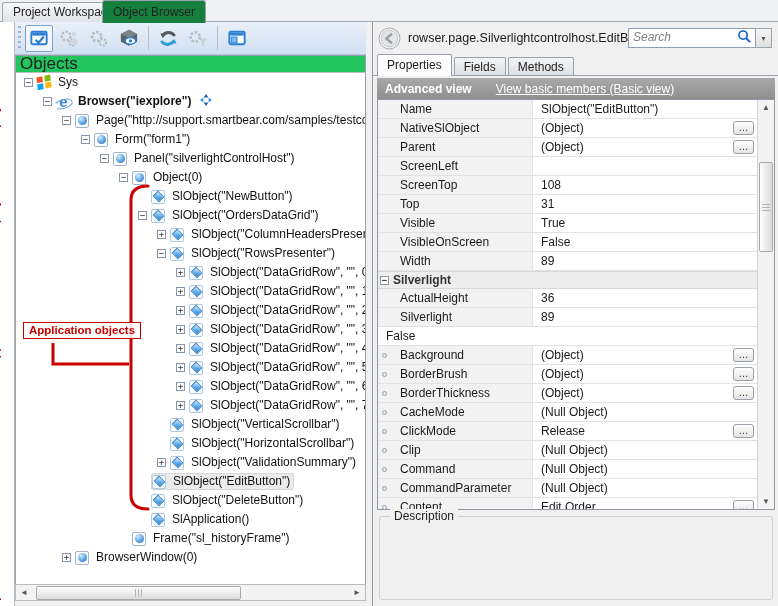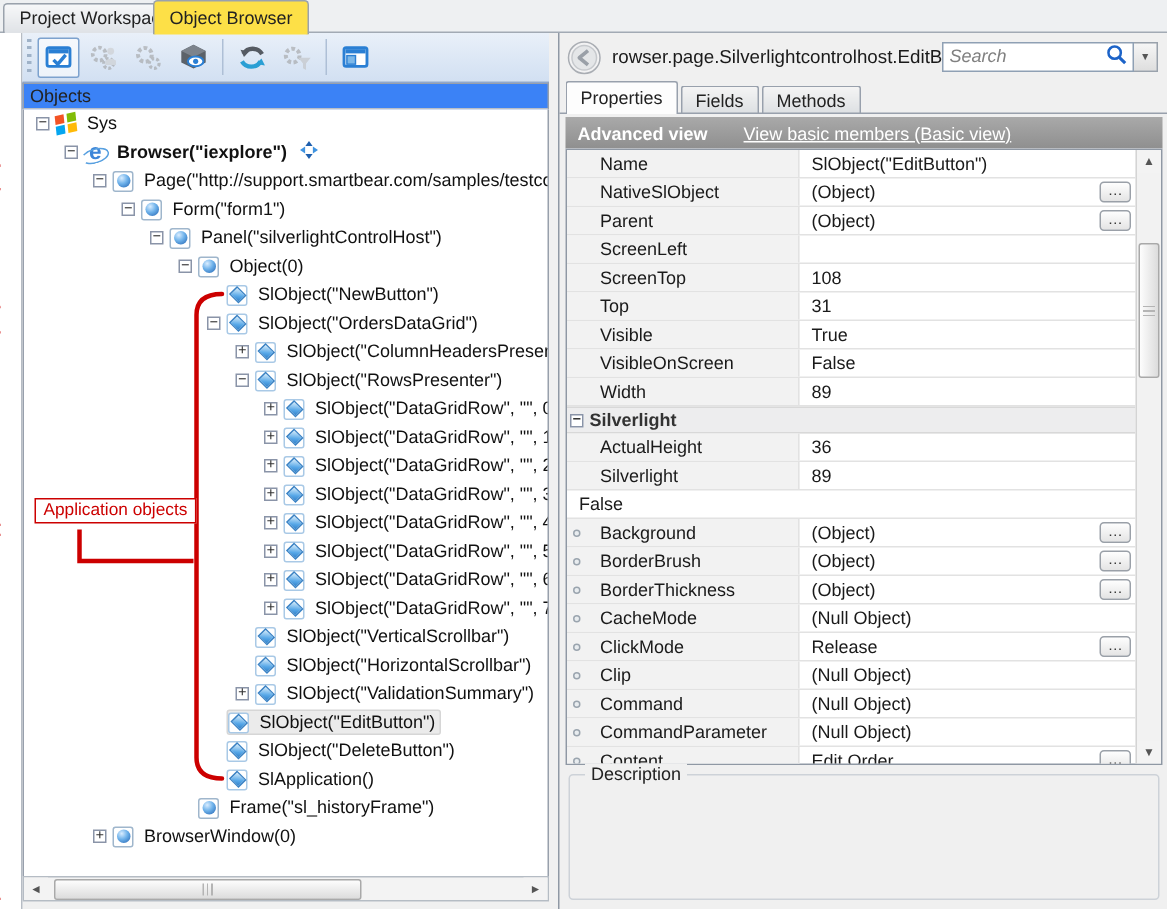--- a/index.html
+++ b/index.html
@@ -3,39 +3,39 @@
 <meta charset="utf-8">
 <style>
   * { margin:0; padding:0; box-sizing:border-box; }
   body { font-family:"Liberation Sans","DejaVu Sans",sans-serif; background:#f0f0f0; }
   #app { position:relative; width:778px; height:606px; background:#f0f0f0; overflow:hidden; font-size:12px; color:#1a1a1a; }
 
   
   .tabbar { position:absolute; left:0; top:0; width:778px; height:22px; background:#eef0f2; border-bottom:1px solid #a2aab4; }
   .wtab { position:absolute; top:2px; height:20px; padding:0 10px; border:1px solid #9aa2ac; border-bottom:none; border-radius:3px 3px 0 0;
           background:linear-gradient(#f7f8f9,#dfe2e6); font-size:12px; line-height:19px; color:#222; cursor:default; }
-  .wtab.active { top:0; height:23px; background:#fde047; line-height:22px; z-index:3; }
+  .wtab.active { top:0; height:23px; background:#15803d; line-height:22px; z-index:3; }
 
   
   .sidestrip { position:absolute; left:0; top:22px; width:15px; height:584px; background:#fff; border-right:1px solid #b6bcc4; overflow:hidden; }
   .sidestrip span { position:absolute; left:1px; bottom:-4px; transform:rotate(-90deg); transform-origin:left bottom;
                     white-space:nowrap; font-size:11px; font-weight:bold; color:#cc0000; }
 
   .toolbar { position:absolute; left:15px; top:22px; width:351px; height:33px;
              background:linear-gradient(#e9f0f9,#d2e0f2); border-bottom:1px solid #b4c6dd; display:flex; align-items:center; gap:2px; padding-left:10px; }
   .toolbar .grip { position:absolute; left:3px; top:4px; bottom:4px; width:3px;
                    background:repeating-linear-gradient(to bottom,#9fb2c8 0 2px,transparent 2px 5px); }
   .tbtn { width:28px; height:27px; border:1px solid transparent; border-radius:2px; background:transparent; display:flex; align-items:center; justify-content:center; }
   .tbtn.active { border-color:#7da2ce; background:rgba(255,255,255,.6); }
   .tbtn.disabled { opacity:.55; filter:grayscale(1); }
   .tbtn svg { width:22px; height:22px; }
   .tsep { width:1px; height:24px; background:#aebfd6; margin:0 3px; }
 
-  .objheader { position:absolute; left:15px; top:55px; width:351px; height:18px; background:#3b82f6;
-               border:1px solid #98a0ac; border-bottom:1px solid #b8bec6; font-size:12px; line-height:16px; padding-left:4px; color:#222; }
+  .objheader { position:absolute; left:15px; top:55px; width:351px; height:18px; background:#22c55e;
+               border:1px solid #98a0ac; border-bottom:1px solid #b8bec6; font-size:17px; line-height:16px; padding-left:4px; color:#222; }
   .treepanel { position:absolute; left:15px; top:73px; width:351px; height:511px; background:#fff;
                border-left:1px solid #98a0ac; border-right:1px solid #98a0ac; overflow:hidden; }
   .trow { height:19px; display:flex; align-items:center; white-space:nowrap; position:relative; }
   .expander { width:9px; height:9px; min-width:9px; border:1px solid #8a94a8; background:#fff; font-size:9px; line-height:7px;
               text-align:center; color:#333; margin-right:4px; font-family:"DejaVu Sans Mono",monospace; }
   .expander.none { visibility:hidden; }
   .ticon { width:14px; height:14px; min-width:14px; margin-right:4px; display:flex; align-items:center; justify-content:center; }
   .ticon.box { border:1px solid #9fb6cc; background:#fff; border-radius:2px; }
   .ticon.globe::before { content:""; width:9px; height:9px; border-radius:50%;
         background:radial-gradient(circle at 35% 30%, #d9edff, #6db1ea 45%, #1f5fae); }
@@ -52,21 +52,21 @@
   .ticon.browser i { font-style:normal; font-weight:bold; font-size:15px; line-height:14px; color:#3d85d8; }
   .ticon.browser::after { content:""; position:absolute; left:-2px; top:4px; width:17px; height:8px;
         border:1.5px solid #58a0e0; border-radius:50%; transform:rotate(-16deg); border-left-color:transparent; }
   .tlabel { font-size:12px; color:#111; padding:0 3px; line-height:15px; }
   .trow.bold .tlabel { font-weight:bold; }
   .selwrap { display:flex; align-items:center; border-radius:2px; }
   .trow.selected .selwrap { background:#ebebeb; border:1px solid #d6d6d6; }
   .pinwheel { margin-left:6px; }
 
   
-  .treeoverlay { position:absolute; left:15px; top:73px; width:288px; height:511px; pointer-events:none; z-index:5; }
+  .treeoverlay { position:absolute; left:15px; top:63px; width:288px; height:511px; pointer-events:none; z-index:5;font-weight:bold; }
   .annot-label { position:absolute; left:8px; top:259px; border:1px solid #cc0000; color:#cc0000; background:rgba(255,255,255,.88);
                  font-size:11.5px; padding:1px 5px 2px; }
 
   .hscroll { position:absolute; left:15px; top:584px; width:351px; height:17px; background:#f3f3f3;
              border:1px solid #b5bcc4; display:flex; align-items:center; }
   .sbtn { width:16px; height:15px; font-size:8px; color:#555; display:flex; align-items:center; justify-content:center; background:#f3f3f3; }
   .hthumb { position:absolute; left:20px; top:1px; width:205px; height:14px; border:1px solid #a9a9a9; border-radius:2px;
             background:linear-gradient(#fdfdfd,#dcdcdc); display:flex; align-items:center; justify-content:center; }
   .hthumb i { width:7px; height:8px; background:repeating-linear-gradient(to right,#b4b4b4 0 1px,transparent 1px 3px); }
   .hscroll .right { position:absolute; right:0; }

